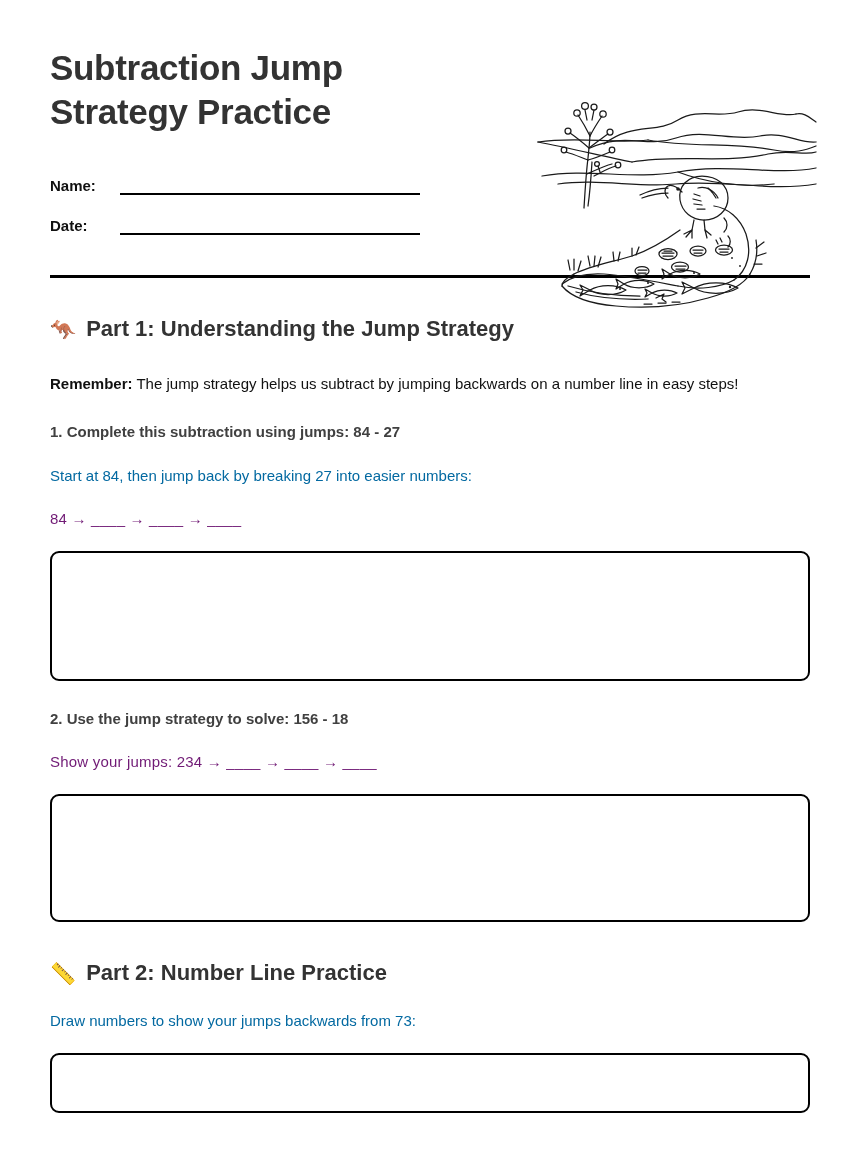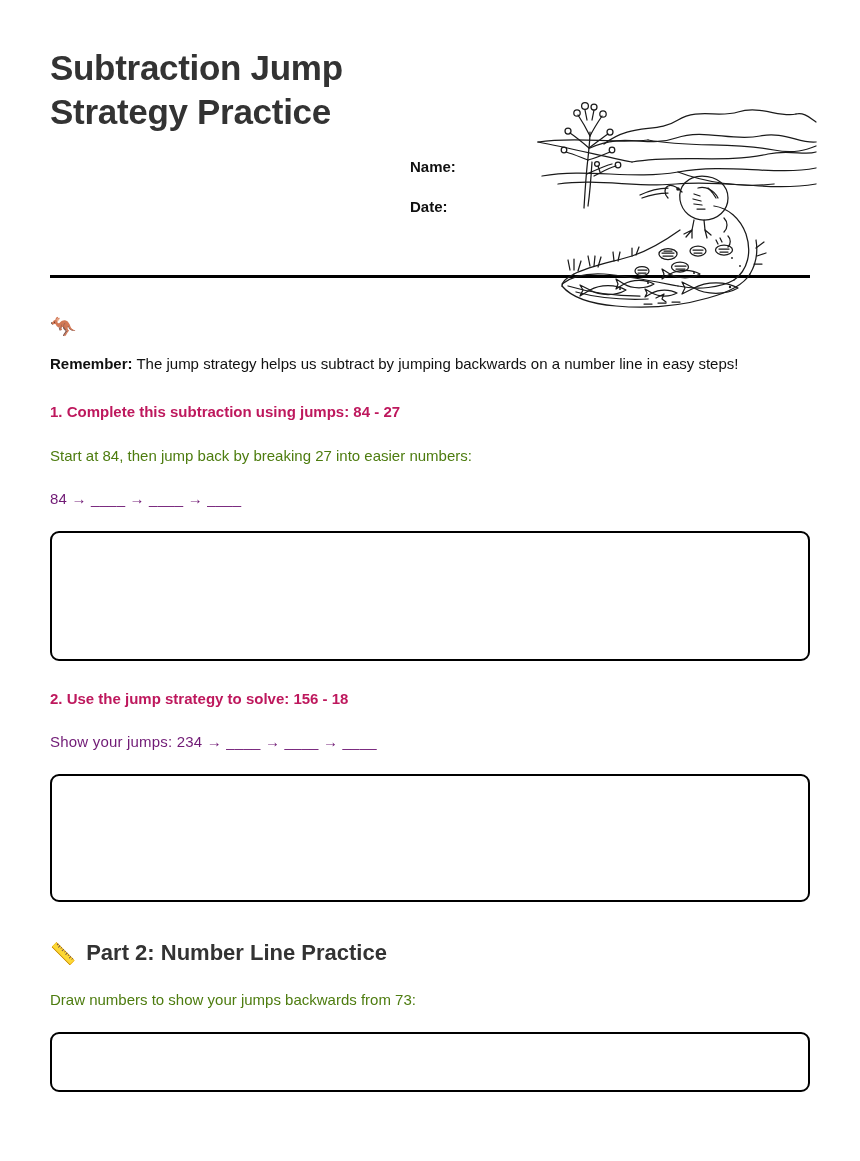--- a/index.html
+++ b/index.html
@@ -46,21 +46,20 @@
 
   .field-block {
     margin-top: 24px;
     width: 430px;
   }
 
   .field-row {
     display: flex;
     align-items: flex-end;
     height: 40px;
-    flex-direction: column;
   }
 
   .field-label {
     font-size: 15px;
     font-weight: bold;
     color: #111111;
     width: 70px;
     flex: 0 0 70px;
     padding-bottom: 4px;
   }
@@ -105,36 +104,36 @@
   }
   .part-emoji {
     font-size: 21px;
     line-height: 1;
     display: inline-block;
   }
 
   .remember {
     font-size: 15px;
     color: #111111;
-    margin: 16px 0 0 0;
+    margin: 31px 0 0 0;
     line-height: 1.4;
   }
   .remember b { font-weight: bold; }
 
   .q-prompt {
     font-size: 15px;
     font-weight: bold;
-    color: #be185d;
+    color: #404040;
     margin: 27px 0 0 0;
     line-height: 1.4;
   }
 
   .q-text {
     font-size: 15px;
-    color: #4d7c0f;
+    color: #0369a1;
     margin: 23px 0 0 0;
     line-height: 1.4;
   }
 
   .jump-line {
     font-size: 15px;
     color: #701a75;
     margin: 22px 0 0 0;
     line-height: 1.4;
     letter-spacing: 0.2px;
@@ -312,20 +311,21 @@
       </svg>
     </div>
   </div>
 
   <div class="divider"></div>
 
   <div class="section">
 
     <div class="part-heading">
       <span class="part-emoji">🦘</span>
+      <span>Part 1: Understanding the Jump Strategy</span>
     </div>
 
     <p class="remember">
       <b>Remember:</b>
       <span>The jump strategy helps us subtract by jumping backwards on a number line in easy steps!</span>
     </p>
 
     <p class="q-prompt">1. Complete this subtraction using jumps: 84 - 27</p>
     <p class="q-text">Start at 84, then jump back by breaking 27 into easier numbers:</p>
     <p class="jump-line">84 → ____ → ____ → ____</p>

